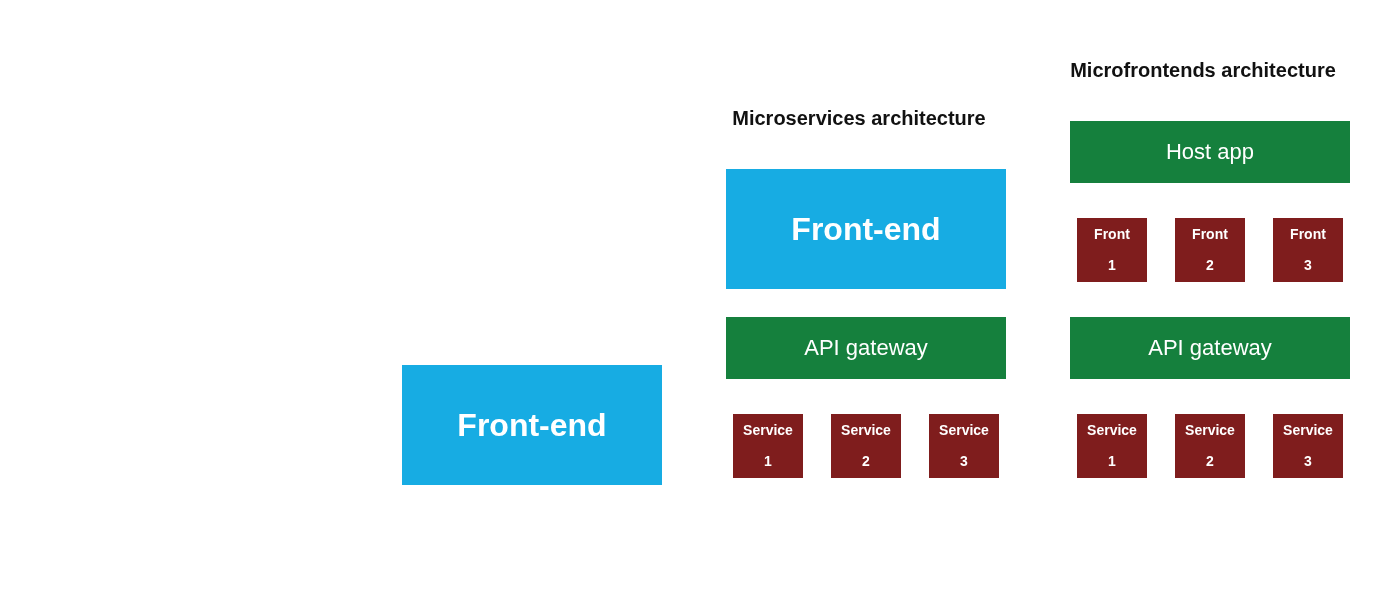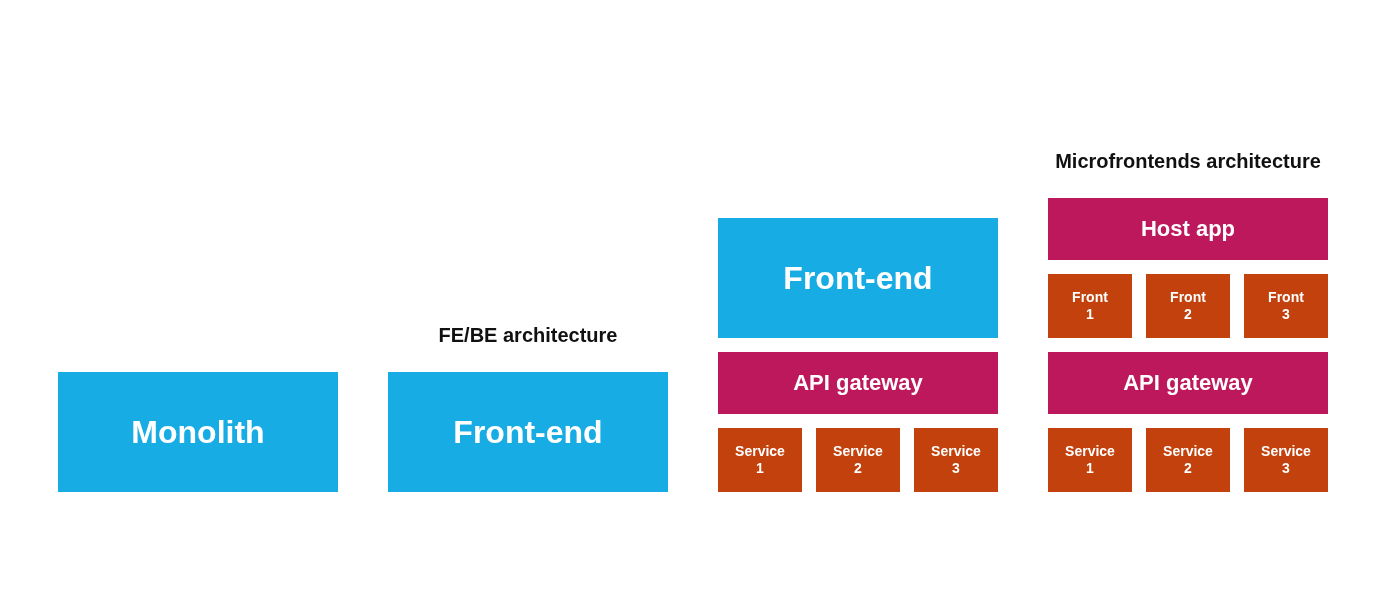--- a/index.html
+++ b/index.html
@@ -1,15 +1,15 @@
 <!DOCTYPE html>
 <html><head>
   <meta charset="utf-8">
   <style>
-    * { margin: 0; padding: 0; box-sizing: border-box; }
+    * { margin: 7px; padding: 0; box-sizing: border-box; }
     body {
       font-family: -apple-system, BlinkMacSystemFont, "Segoe UI", Helvetica, Arial, sans-serif;
       background: #ffffff;
       width: 1386px;
       height: 612px;
       display: flex;
       align-items: flex-end;
       justify-content: center;
       gap: 50px;
       padding: 60px 50px 120px 50px;
@@ -39,69 +39,66 @@
       color: #fff;
       font-weight: 800;
       font-size: 32px;
       display: flex;
       align-items: center;
       justify-content: center;
       height: 120px;
       width: 100%;
     }
     .box-gray {
-      background: #be185d;
+      background: #15803d;
       color: #fff;
-      font-weight: 700;
+      font-weight: 400;
       font-size: 22px;
       display: flex;
       align-items: center;
       justify-content: center;
       height: 62px;
       width: 100%;
     }
     .row-3 {
       display: flex;
       gap: 14px;
       width: 100%;
     }
     .box-small {
-      background: #c2410c;
+      background: #7f1d1d;
       color: #fff;
       font-weight: 800;
       font-size: 14px;
       display: flex;
       flex-direction: column;
       align-items: center;
       justify-content: center;
       height: 64px;
       flex: 1;
       line-height: 1.2;
       text-align: center;
     }
     .box-small .line1 { display: block; }
     .box-small .line2 { display: block; }
   </style>
 </head>
 <body>
 
 <div class="column">
-  <div class="stack">
-    <div class="box-large">Monolith</div>
-  </div>
 </div>
 
 <div class="column">
-  <div class="title">FE/BE architecture</div>
   <div class="stack">
     <div class="box-large">Front-end</div>
   </div>
 </div>
 
 <div class="column">
+  <div class="title">Microservices architecture</div>
   <div class="stack">
     <div class="box-large">Front-end</div>
     <div class="box-gray">API gateway</div>
     <div class="row-3">
       <div class="box-small">
         <span class="line1">Service</span>
         <span class="line2">1</span>
       </div>
       <div class="box-small">
         <span class="line1">Service</span>

